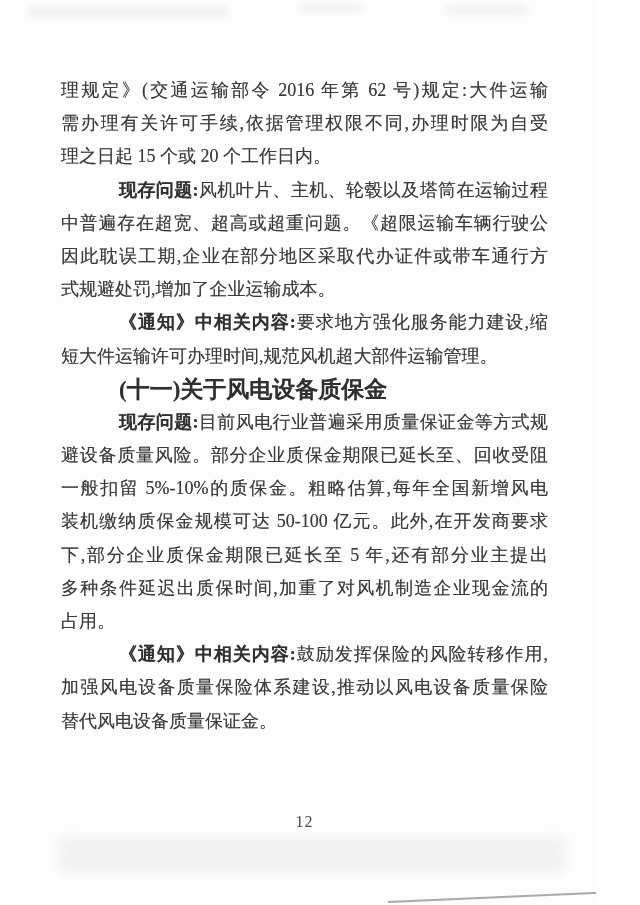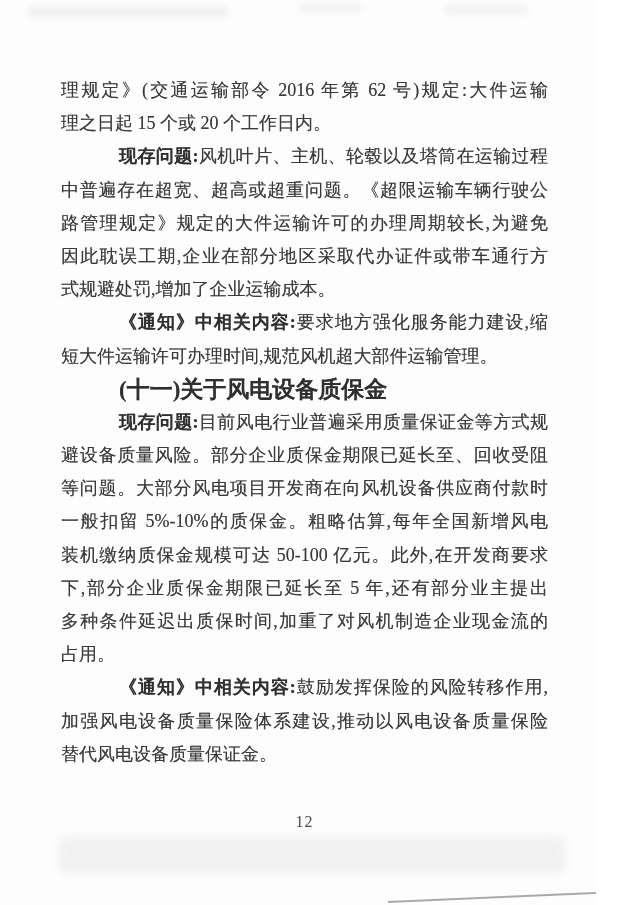--- a/index.html
+++ b/index.html
@@ -69,32 +69,31 @@
   <div class="artifact smudge-top-2"></div>
   <div class="artifact smudge-top-3"></div>
   <div class="artifact speck-right-1"></div>
   <div class="artifact speck-right-2"></div>
   <div class="artifact right-edge-band"></div>
   <div class="artifact bottom-band"></div>
   <div class="artifact bottom-corner-line"></div>
 
   <div class="content" id="doc-body">
       <div class="line j"><span>理规定》(交通运输部令 2016 年第 62 号)规定:大件运输</span></div>
+      <div class="line j"><span>需办理有关许可手续,依据管理权限不同,办理时限为自受</span></div>
       <div class="line"><span>理之日起 15 个或 20 个工作日内。</span></div>
       <div class="line j indent"><span class="b">现存问题:</span><span>风机叶片、主机、轮毂以及塔筒在运输过程</span></div>
       <div class="line j"><span>中普遍存在超宽、超高或超重问题。《超限运输车辆行驶公</span></div>
-      <div class="line j"><span>路管理规定》规定的大件运输许可的办理周期较长,为避免</span></div>
       <div class="line j"><span>因此耽误工期,企业在部分地区采取代办证件或带车通行方</span></div>
       <div class="line"><span>式规避处罚,增加了企业运输成本。</span></div>
       <div class="line j indent"><span class="b">《通知》中相关内容:</span><span>要求地方强化服务能力建设,缩</span></div>
       <div class="line"><span>短大件运输许可办理时间,规范风机超大部件运输管理。</span></div>
       <div class="line indent heading"><span class="b">(十一)关于风电设备质保金</span></div>
       <div class="line j indent"><span class="b">现存问题:</span><span>目前风电行业普遍采用质量保证金等方式规</span></div>
       <div class="line j"><span>避设备质量风险。部分企业质保金期限已延长至、回收受阻</span></div>
-      <div class="line j"><span>等问题。大部分风电项目开发商在向风机设备供应商付款时</span></div>
       <div class="line j"><span>一般扣留 5%-10%的质保金。粗略估算,每年全国新增风电</span></div>
       <div class="line j"><span>装机缴纳质保金规模可达 50-100 亿元。此外,在开发商要求</span></div>
       <div class="line j"><span>下,部分企业质保金期限已延长至 5 年,还有部分业主提出</span></div>
       <div class="line j"><span>多种条件延迟出质保时间,加重了对风机制造企业现金流的</span></div>
       <div class="line"><span>占用。</span></div>
       <div class="line j indent"><span class="b">《通知》中相关内容:</span><span>鼓励发挥保险的风险转移作用,</span></div>
       <div class="line j"><span>加强风电设备质量保险体系建设,推动以风电设备质量保险</span></div>
       <div class="line"><span>替代风电设备质量保证金。</span></div>
     </div>
 

